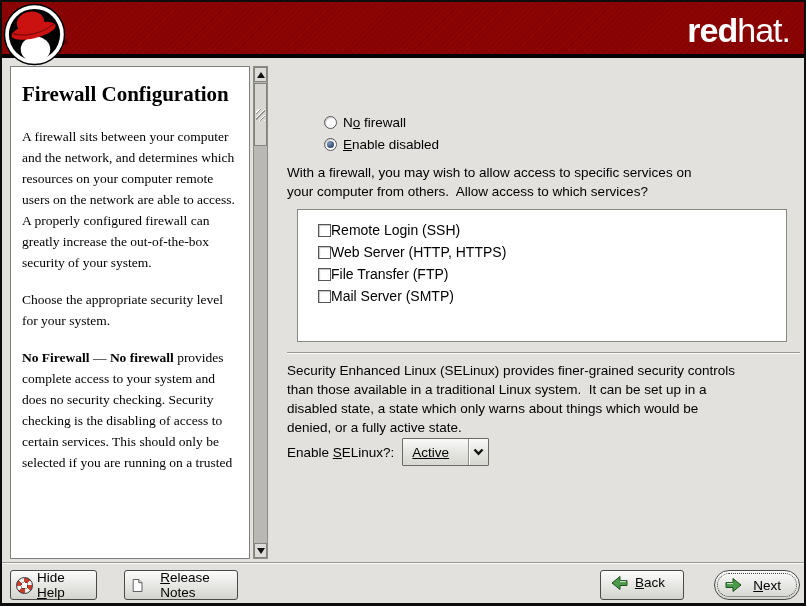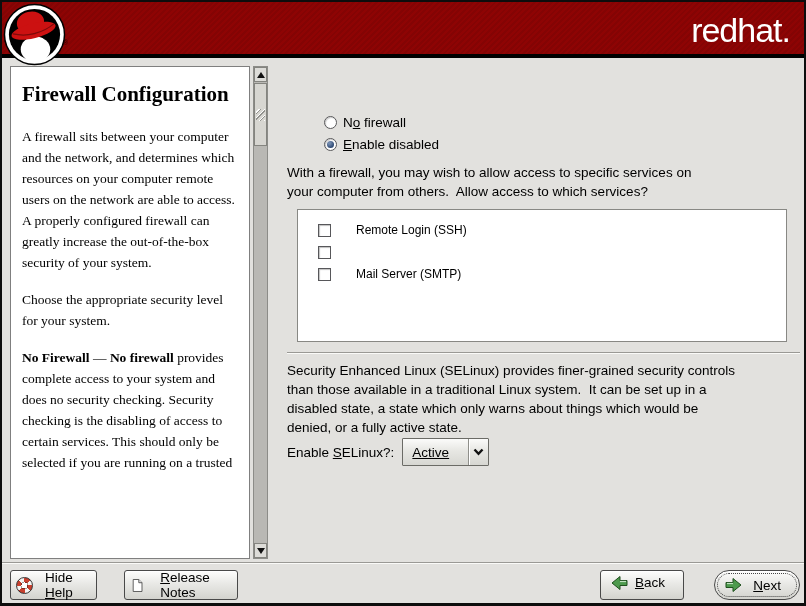--- a/index.html
+++ b/index.html
@@ -19,21 +19,21 @@
       repeating-linear-gradient(135deg, rgba(0,0,0,.07) 0 2px, rgba(255,255,255,0) 2px 4px),
       #8e0404;
     border-bottom:4px solid #000;
   }
   .logo { position:absolute; top:1px; left:1px; width:63px; height:63px; z-index:5; }
   .reg { position:absolute; top:37px; left:61px; font-size:7px; color:#2a0000; z-index:6; }
   .wordmark {
     position:absolute; top:9px; right:14px; z-index:4;
     color:#fff; font-size:34px; letter-spacing:-1px;
   }
-  .wordmark .bold { font-weight:normal; }
+  .wordmark .bold { font-weight:bold; }
   .wordmark .light { font-weight:normal; }
 
   
   .help-viewport {
     position:absolute; left:8px; top:64px; width:240px; height:493px;
     background:#fff; border:1px solid #7f7f7f; overflow:hidden;
     padding:12px 8px 0 11px;
     font-family:Liberation Serif, serif;
   }
   .help-title { font-size:21px; line-height:31px; font-weight:bold; margin-bottom:16px; }
@@ -76,21 +76,21 @@
     display:flex; align-items:center; justify-content:center;
     box-shadow:inset 1px 1px 1px rgba(0,0,0,.2);
   }
   .radio .dot { width:7px; height:7px; border-radius:50%; background:radial-gradient(circle at 35% 30%, #7189ad 0 1px, #2f4a74 70%); display:none; }
   .radio.selected .dot { display:block; }
 
   .services-box {
     position:absolute; left:295px; top:207px; width:490px; height:133px;
     background:#fff; border:1px solid #888884; padding:9px 0 0 20px;
   }
-  .svc-row { display:flex; align-items:center; gap:25px; height:22px; font-size:12px; }
+  .svc-row { display:flex; align-items:center; gap:0; height:22px; font-size:14px; }
   .checkbox {
     width:13px; height:13px; background:#fff; border:1px solid #57575a;
     box-shadow:inset 1px 1px 1px rgba(0,0,0,.25);
   }
 
   .hsep { position:absolute; height:0; border-top:1px solid #9a9995; border-bottom:1px solid #fafaf8; }
   #sep-selinux { left:285px; top:350px; width:513px; }
   #sep-footer  { left:0;     top:560px; width:802px; }
 
   .selinux-row { position:absolute; left:285px; top:436px; height:28px; display:flex; align-items:center; font-size:13.5px; }
@@ -108,21 +108,21 @@
 
   
   .btn {
     position:absolute; top:568px; height:30px;
     border:1px solid #494949; border-radius:3px;
     background:linear-gradient(#fdfdfc, #e9e9e6 45%, #d3d3ce);
     box-shadow:inset 0 1px 0 #fff;
     display:flex; align-items:center; font-size:13.5px;
     cursor:default;
   }
-  #btn-hidehelp { left:8px;  width:87px;  padding:0 6px 0 5px; gap:12px; }
+  #btn-hidehelp { left:8px;  width:87px;  padding:0 6px 0 5px; gap:4px; }
   #btn-relnotes { left:122px; width:114px; padding:0 6px 0 7px; gap:17px; }
   #btn-back { left:598px; width:84px; padding:0 18px 5px 10px; justify-content:space-between; }
   #btn-next { left:712px; width:86px; padding:0 18px 0 10px; justify-content:space-between; outline:1px dotted #444; outline-offset:-4px;border-radius:15px; }
 
   .lifebuoy {
     width:17px; height:17px; border-radius:50%; border:1px solid #333; flex:0 0 auto;
     background:
       radial-gradient(circle at 50% 50%, #fff 0 3px, rgba(0,0,0,.35) 3px 3.8px, rgba(0,0,0,0) 4px),
       conic-gradient(#c8402e 0 45deg, #f4f4f2 45deg 90deg, #c8402e 90deg 135deg, #f4f4f2 135deg 180deg,
                      #c8402e 180deg 225deg, #f4f4f2 225deg 270deg, #c8402e 270deg 315deg, #f4f4f2 315deg 360deg);
@@ -183,20 +183,25 @@
 
   <div class="rp" id="services-q">With a firewall, you may wish to allow access to specific services on your computer from others.  Allow access to which services?</div>
 
   <div class="services-box">
     <div class="svc-row">
       <span class="checkbox"></span>
       <span>Remote Login (SSH)</span>
     </div>
     <div class="svc-row">
       <span class="checkbox"></span>
+      <span>Web Server (HTTP, HTTPS)</span>
+    </div>
+    <div class="svc-row">
+      <span class="checkbox"></span>
+      <span>File Transfer (FTP)</span>
     </div>
     <div class="svc-row">
       <span class="checkbox"></span>
       <span>Mail Server (SMTP)</span>
     </div>
   </div>
 
   <div class="hsep" id="sep-selinux"></div>
 
   <div class="rp" id="selinux-d">Security Enhanced Linux (SELinux) provides finer-grained security controls than those available in a traditional Linux system.  It can be set up in a disabled state, a state which only warns about things which would be denied, or a fully active state.</div>

